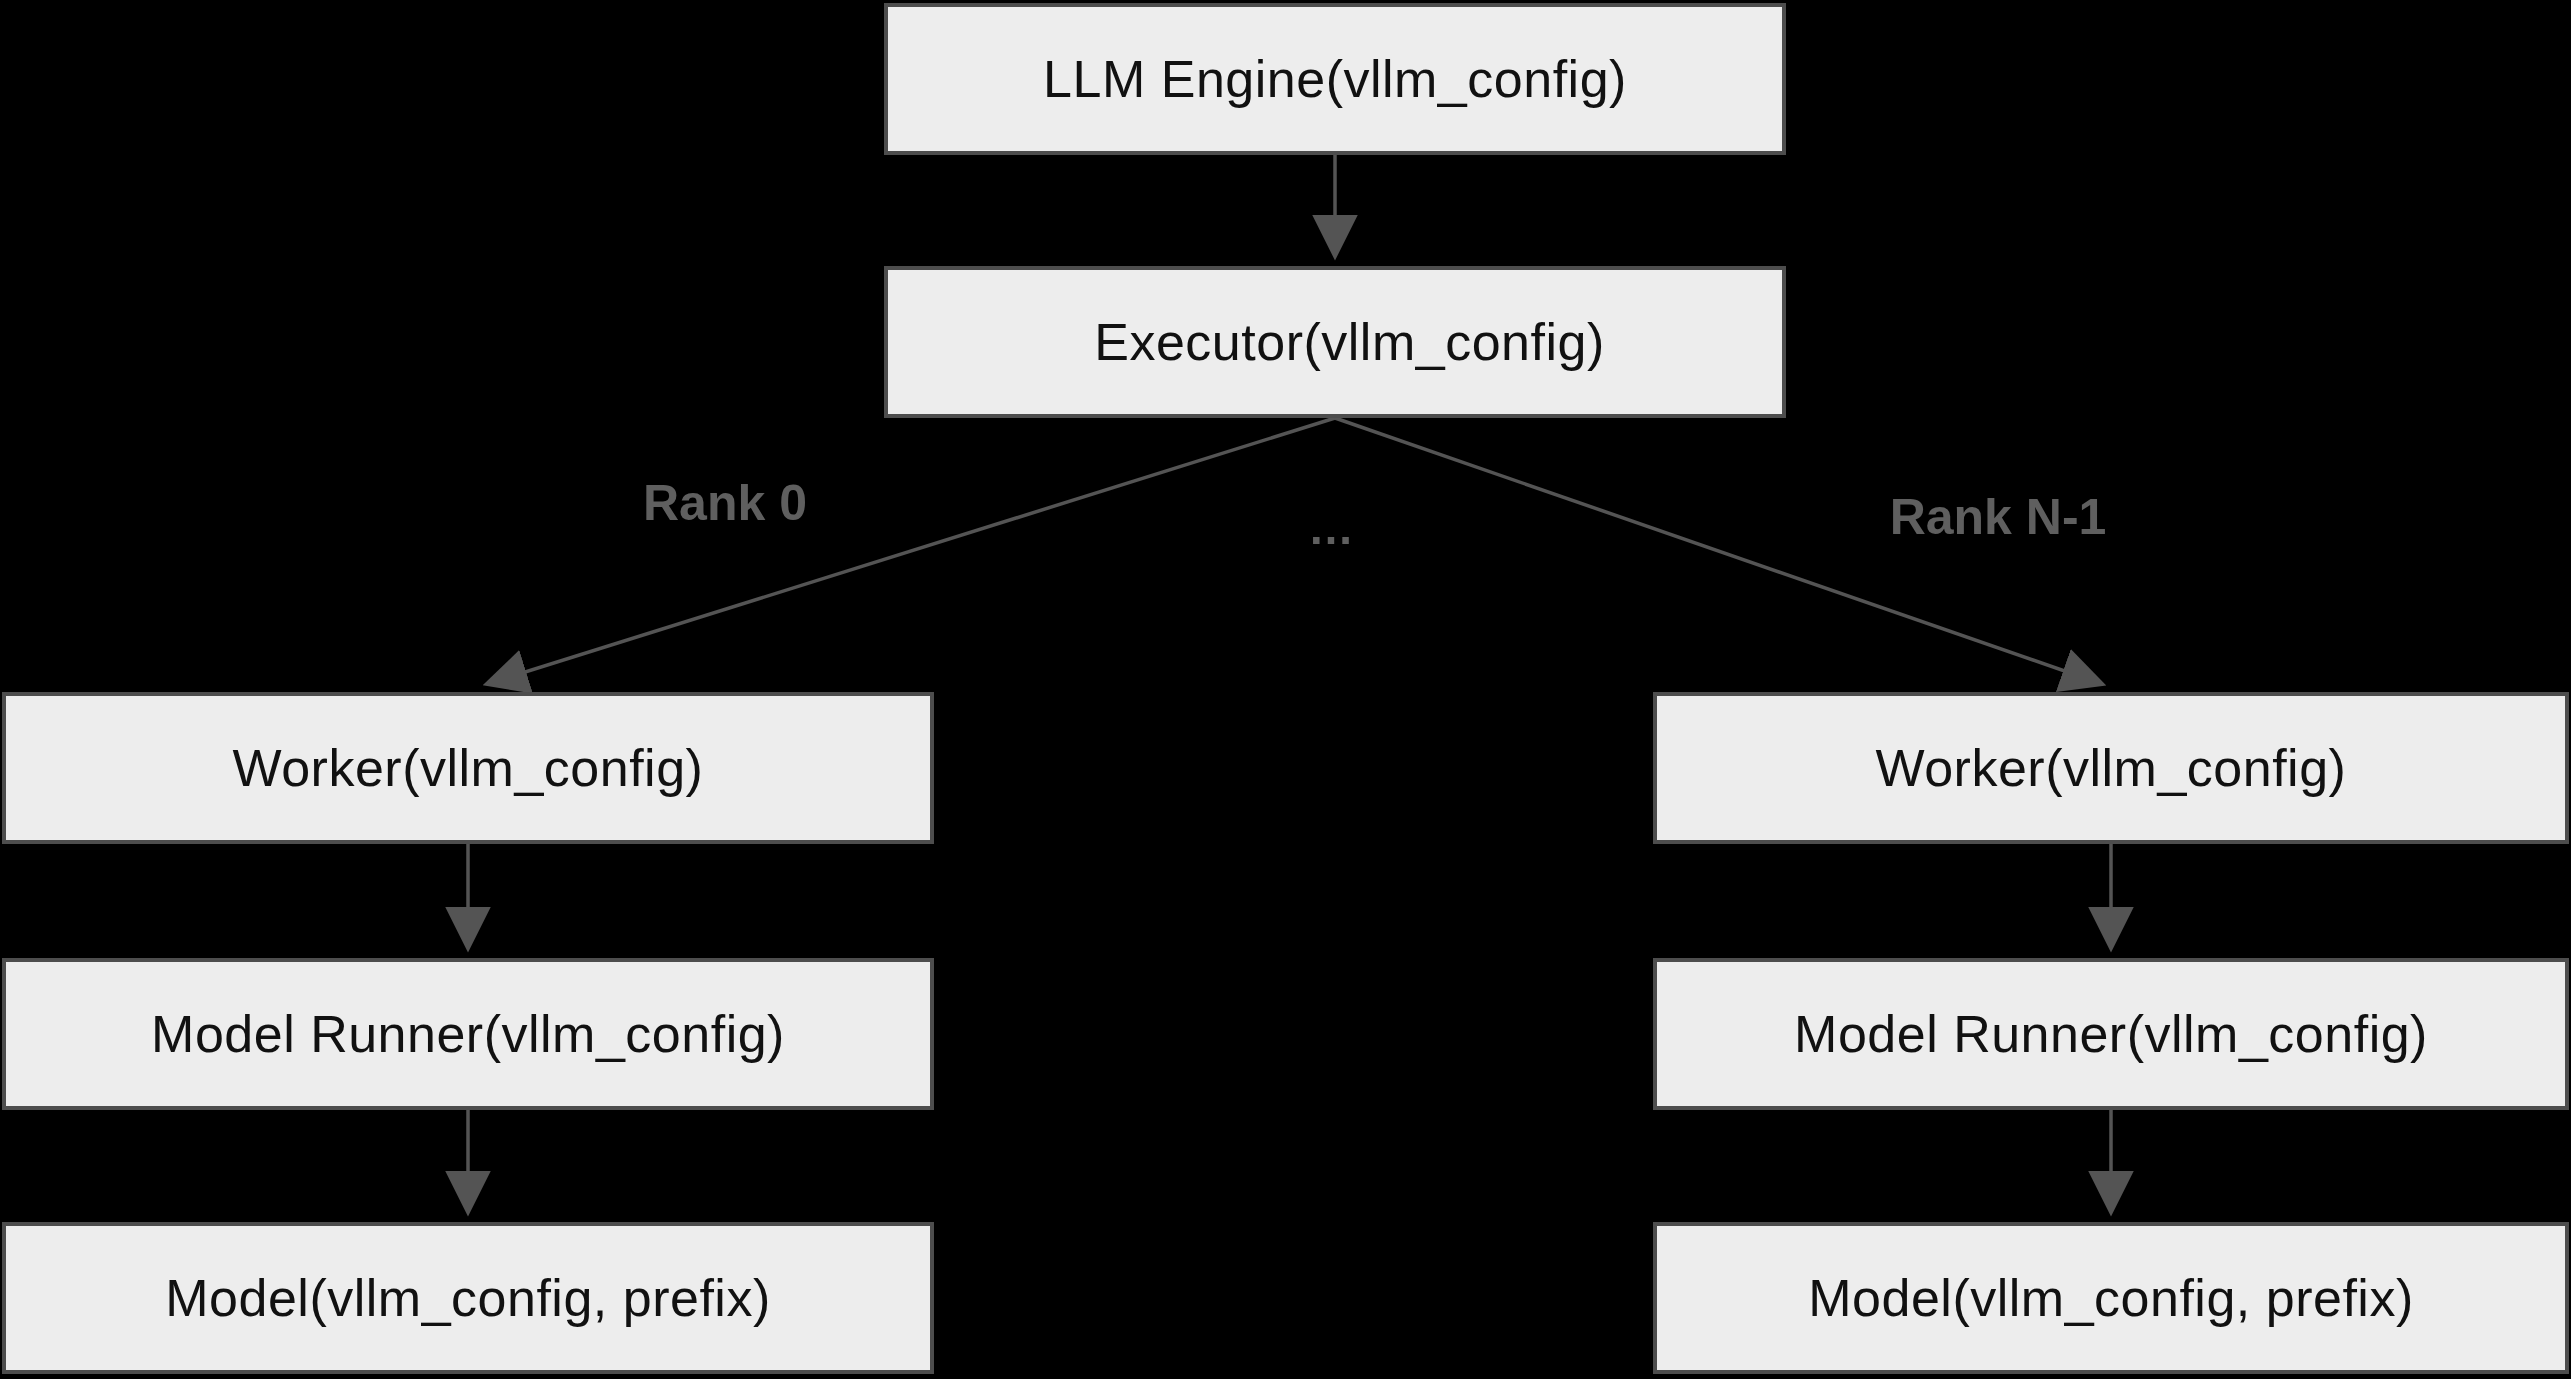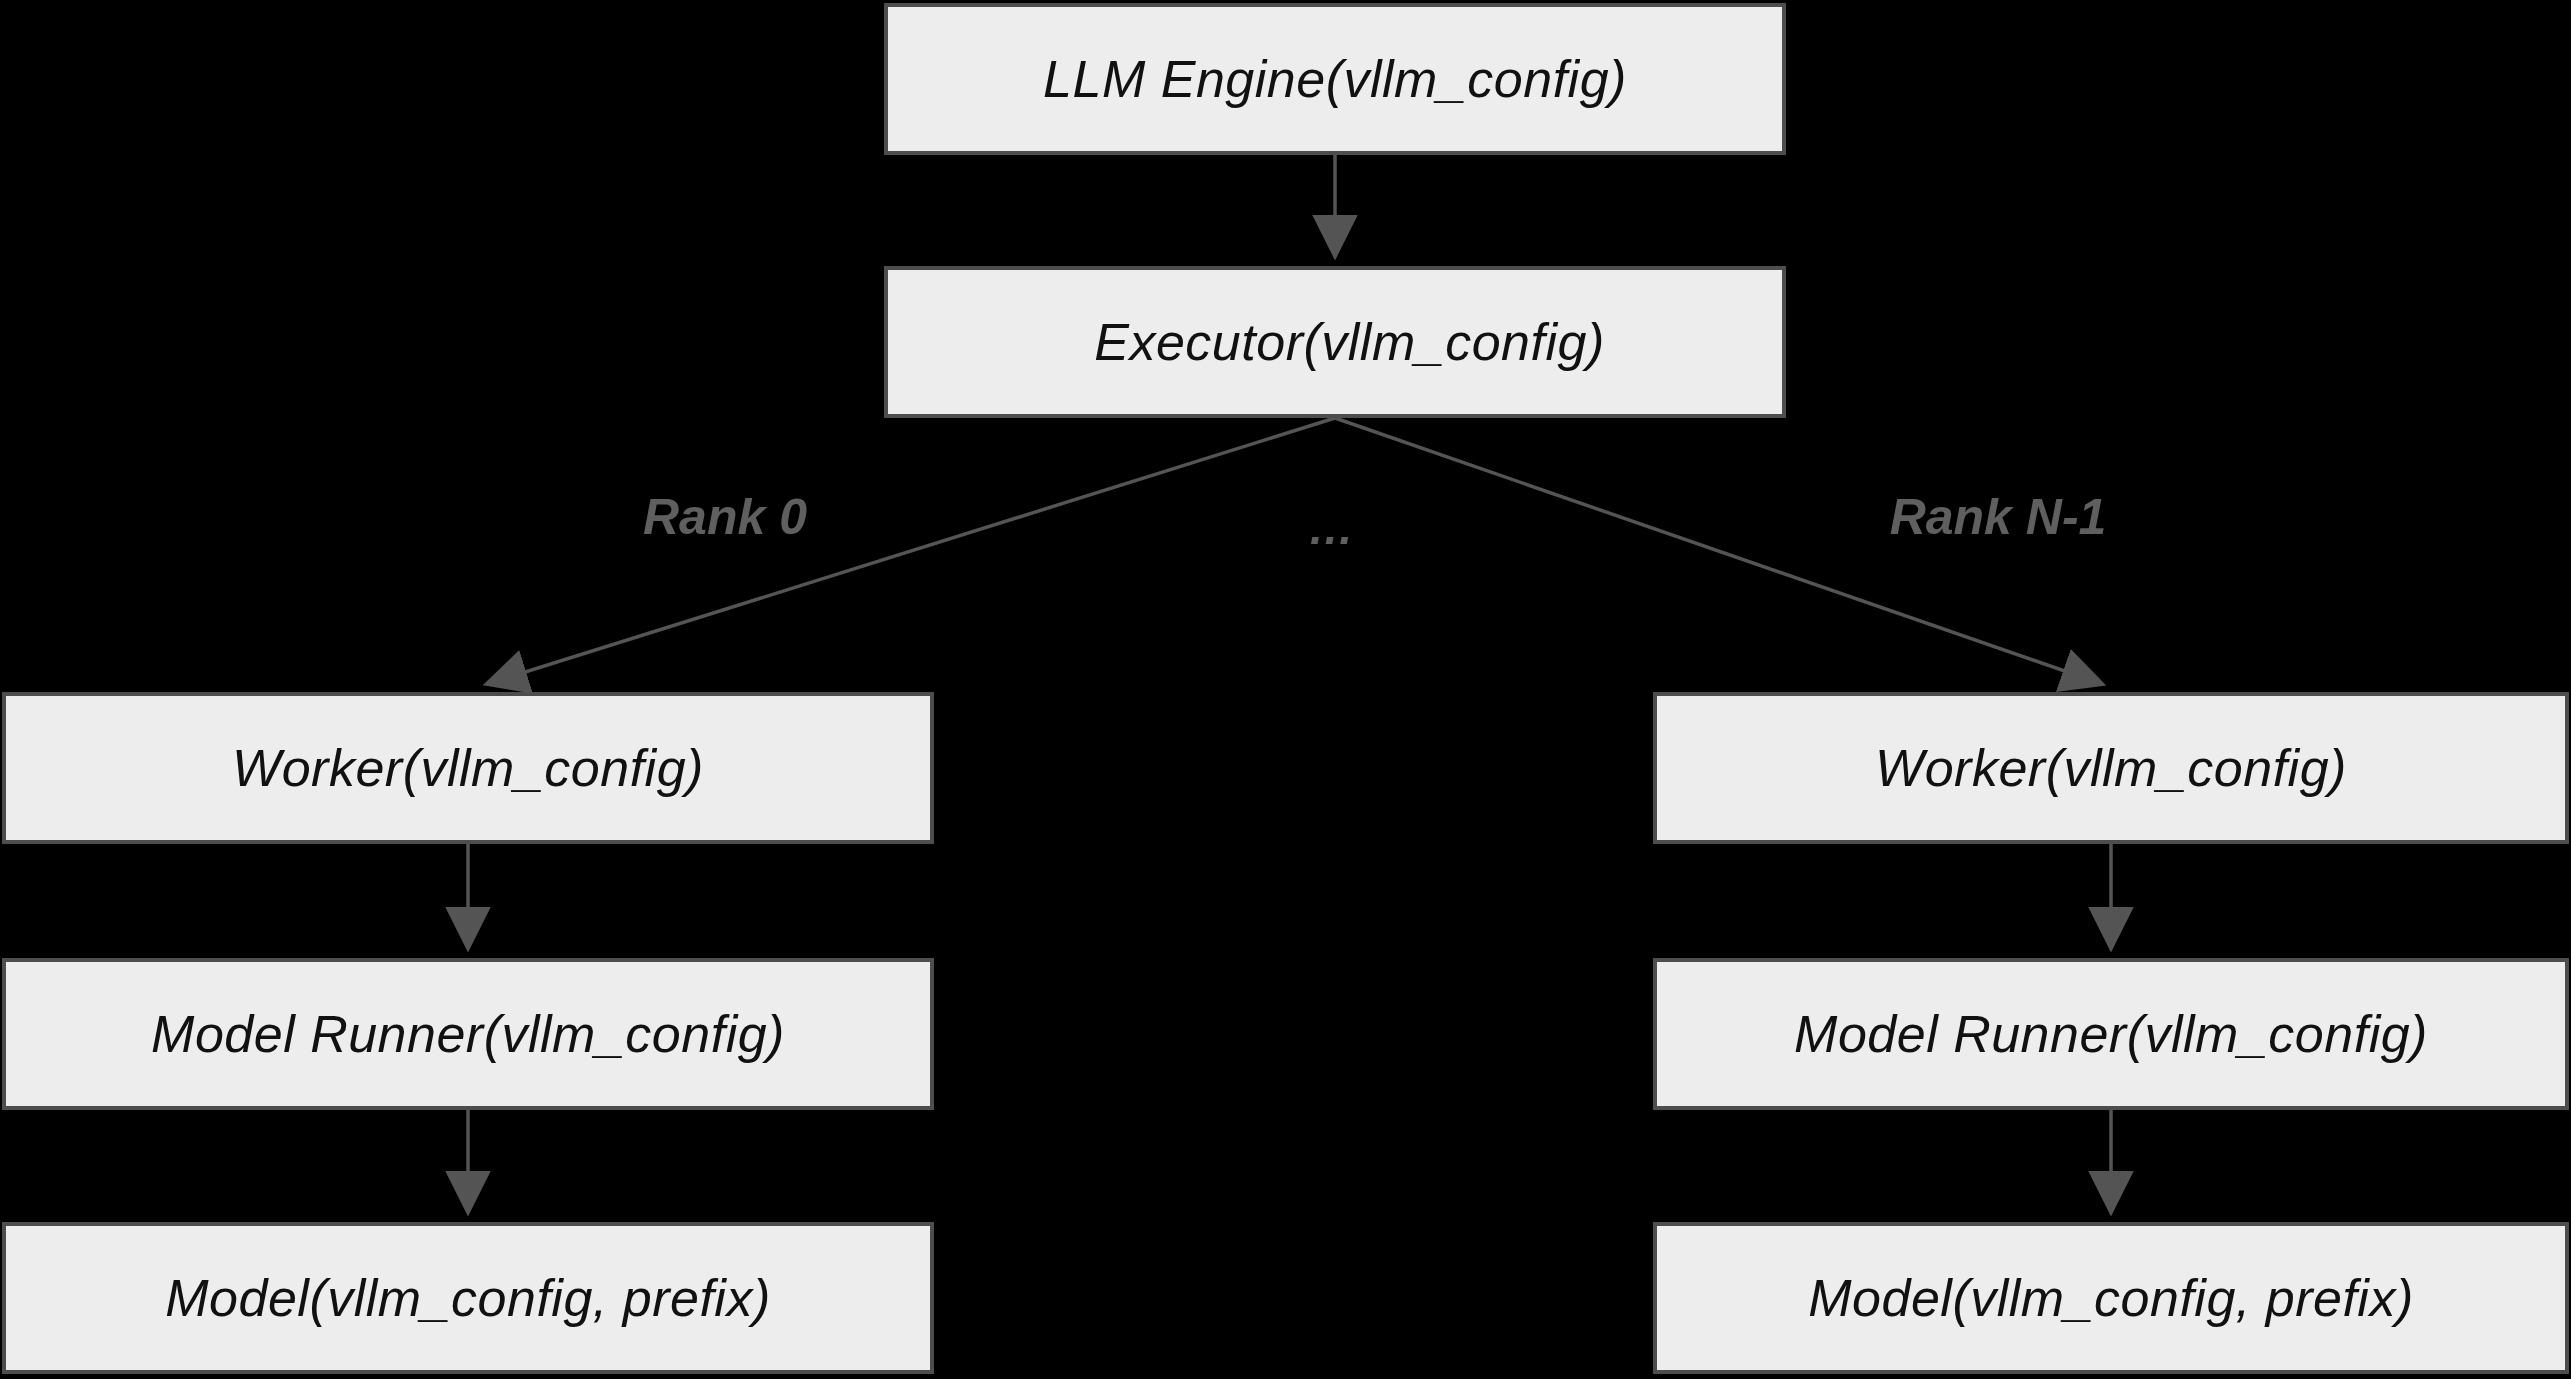--- a/index.html
+++ b/index.html
@@ -9,21 +9,20 @@
     width: 2571px;
     height: 1379px;
     overflow: hidden;
     font-family: "Liberation Sans", "DejaVu Sans", sans-serif;
   }
   .stage {
     position: relative;
     width: 2571px;
     height: 973px;
     background: #000000;
-    font-style: italic;
   }
   .edge-layer {
     position: absolute;
     left: 0;
     top: 0;
     width: 2571px;
     height: 1379px;
   }
   .edge {
     stroke: #545454;
@@ -88,19 +87,19 @@
   <div class="node" style="left:1653px; top:692px; width:916px;">Worker(vllm_config)</div>
 
   <div class="node" style="left:2px; top:958px; width:932px;">Model Runner(vllm_config)</div>
 
   <div class="node" style="left:1653px; top:958px; width:916px;">Model Runner(vllm_config)</div>
 
   <div class="node" style="left:2px; top:1222px; width:932px;">Model(vllm_config, prefix)</div>
 
   <div class="node" style="left:1653px; top:1222px; width:916px;">Model(vllm_config, prefix)</div>
 
-  <div class="edge-label" style="left:725px; top:517px;">Rank 0</div>
+  <div class="edge-label" style="left:725px; top:503px;">Rank 0</div>
 
   <div class="edge-label ellipsis" style="left:1332px; top:528px;">…</div>
 
   <div class="edge-label" style="left:1998px; top:517px;">Rank N-1</div>
 
 </div>
 
 </body></html>

